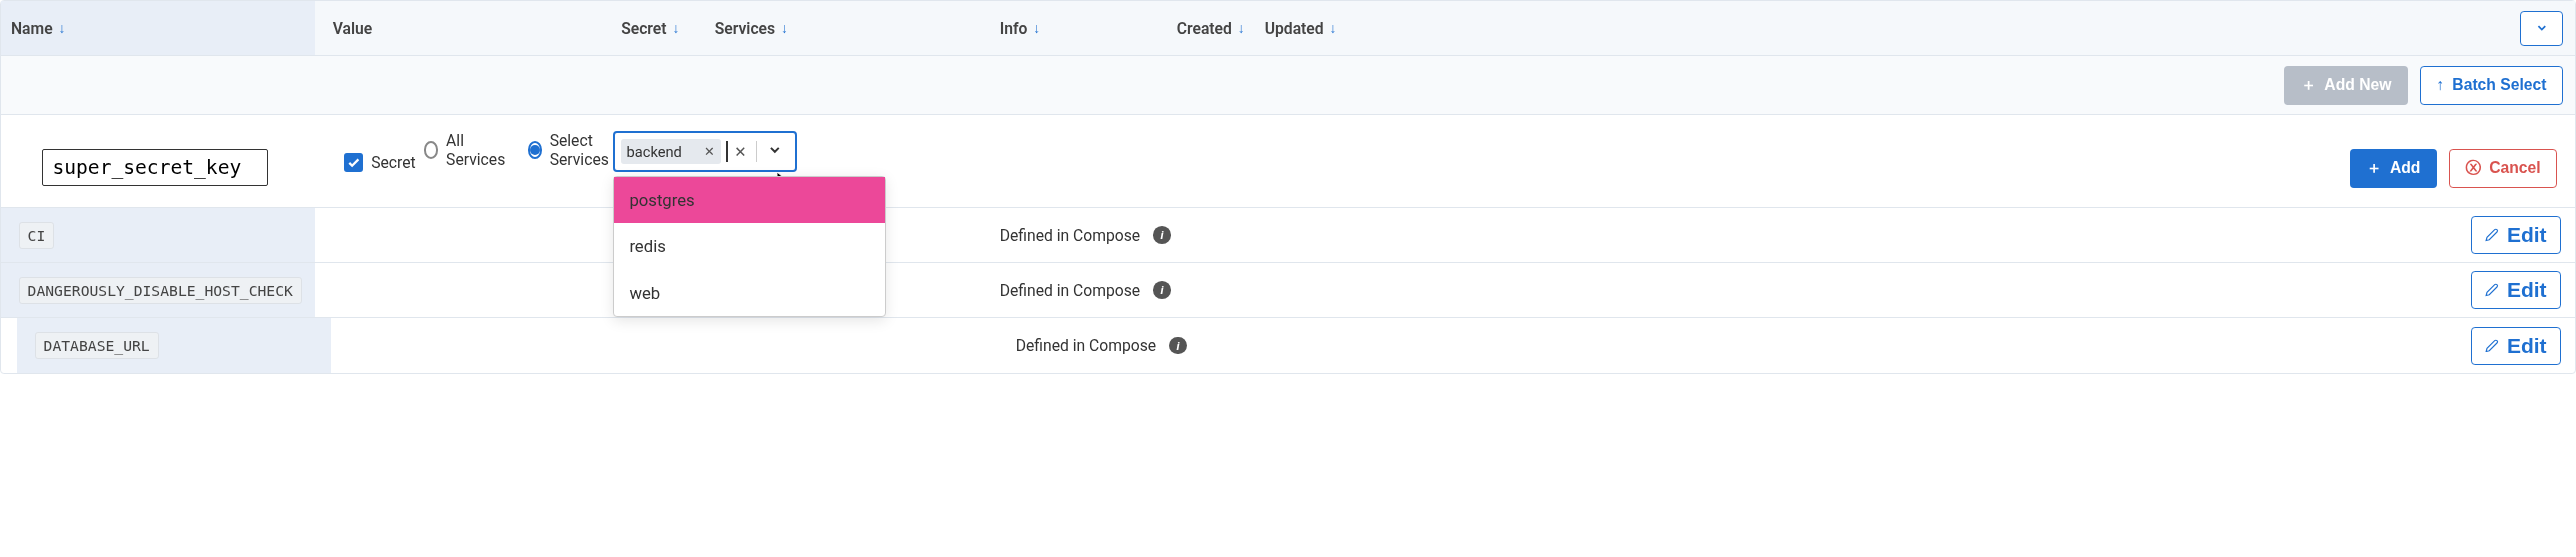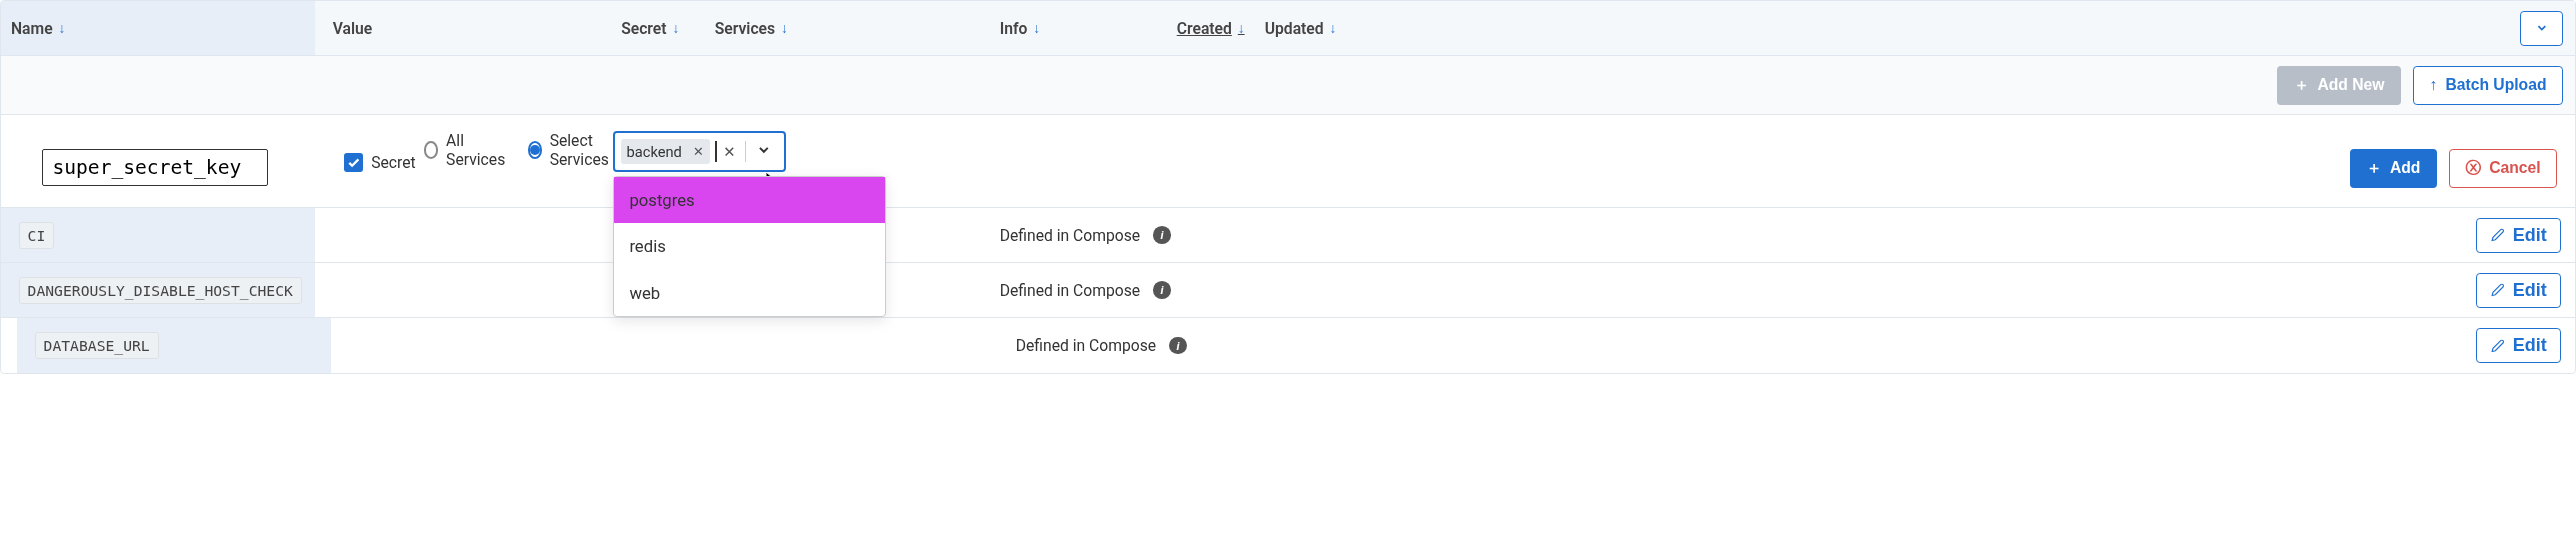--- a/index.html
+++ b/index.html
@@ -27,21 +27,21 @@
     align-items: center;
     gap: 5.9px;
     color: #444;
     font-weight: 600;
   }
   .col-name { width: 314px; background: #e8eef7; height: 100%; display:flex; align-items:center;padding-left:10px; }
   .col-value { width: 294px; }
   .col-secret { width: 88px; text-align:right; justify-content:flex-end;}
   .col-services { width: 285px; }
   .col-info { width: 177px; }
-  .col-created { width: 88px; text-decoration: underline; }
+  .col-created { width: 88px; }
   .col-updated { width: 88px; }
   .col-expand { flex:1; display:flex; justify-content:flex-end; padding-right:11.8px;}
   .sort-arrow { color: #1f70d1; font-size: 13.7px; }
   .expand-btn {
     border: 1px solid #1f70d1;
     background: #fff;
     color: #1f70d1;
     border-radius: 3.9px;
     width: 43px;
     height: 35px;
@@ -68,21 +68,21 @@
     font-weight:600;
     cursor:pointer;
     border:1px solid transparent;
   }
   .btn-disabled { background:#b7bec8; color:#fff; cursor:not-allowed;}
   .btn-outline-blue { border:1px solid #1f70d1; color:#1f70d1; background:#fff;}
   .btn-primary { background:#1f70d1; color:#fff;}
   .btn-outline-red { border:1px solid #d9534f; color:#d9534f; background:#fff;}
   .btn-edit {
     border:1px solid #1f70d1; color:#1f70d1; background:#fff;
-    padding:5.9px 13.7px; font-size:18px;
+    padding:5.9px 13.7px; font-size:21px;
   }
   .edit-row {
     display:flex;
     align-items:flex-start;
     padding: 15.7px 17.7px 19.6px 17.7px;
     gap: 0;
     border-bottom:1px solid #e0e6ed;
   }
   .edit-col { display:flex; flex-direction:row; }
   .edit-name { width: 296px; }
@@ -123,21 +123,21 @@
     padding:3.9px 5.9px;
     gap:5.9px;
     position:relative;
   }
   .chip {
     background:#e5e9ee;
     border-radius:2.9px;
     padding:3.9px 5.9px;
     display:flex;
     align-items:center;
-    gap:11px;
+    gap:22px;
     font-size:14.7px;
   }
   .chip-x { cursor:pointer; color:#555; font-size:12.8px;}
   .ms-caret-wrap{ margin-left:auto; display:flex; align-items:center; gap:9.8px; padding-right:5.9px;}
   .ms-clear { color:#555; cursor:pointer; font-size:14.7px;}
   .ms-divider { width:1px; height:21.6px; background:#ccc;}
   .ms-caret { cursor:pointer;}
   .cursor-input { width:2px; height:21.6px; background:#333; animation:blink 1s step-end infinite;}
   @keyframes blink { 50% { opacity:0; } }
   .dropdown {
@@ -145,21 +145,21 @@
     top:43px;
     left:-2px;
     width:273px;
     background:#fff;
     border:1px solid #ccc;
     border-radius:3.9px;
     box-shadow:0 3.9px 13.7px rgba(0,0,0,0.1);
     z-index:100;
   }
   .dropdown-item { padding:13.7px 15.7px; cursor:pointer; font-size:16.7px;}
-  .dropdown-item.highlight { background:#d946ef;}
+  .dropdown-item.highlight { background:#ec4899;}
   .data-row {
     display:flex;
     align-items:center;
     border-bottom:1px solid #e0e6ed;
     height:55px;
   }
   .cell { padding:0 17.7px; display:flex; align-items:center;}
   .code-badge {
     font-family: ui-monospace, SFMono-Regular, Menlo, monospace;
     background:#eef1f4;
@@ -226,21 +226,21 @@
     </div>
   </div>
 
   <div class="action-bar">
     <button class="btn btn-disabled">
       <span>＋</span>
       <span>Add New</span>
     </button>
     <button class="btn btn-outline-blue">
       <span>↑</span>
-      <span>Batch Upload</span>
+      <span>Batch Select</span>
     </button>
   </div>
 
   <div class="edit-row">
     <div class="edit-col edit-value">
       <input class="text-input" value="super_secret_key" style="">
     </div>
     <div class="edit-col edit-secret">
       <div class="secret-check-wrap">
         <span class="checkbox">

